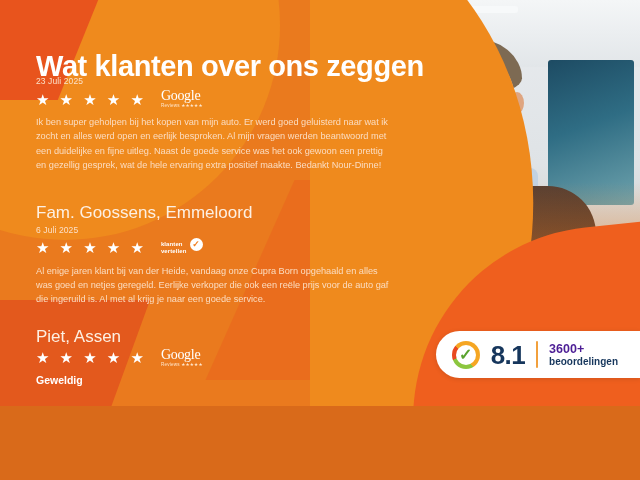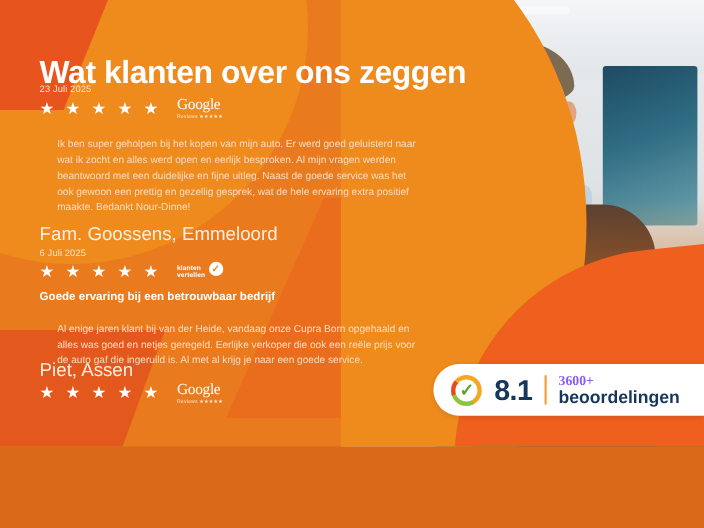--- a/index.html
+++ b/index.html
@@ -297,21 +297,21 @@
   .rv-title {
     font-size: 10.5px;
     font-weight: 700;
     color: #ffffff;
     margin: 0 0 3px 0;
   }
   .rv-body {
     font-size: 9.2px;
     line-height: 1.55;
     color: #fbdcc0;
-    margin: 16px;
+    margin: 0;
     max-width: 358px;
   }
 
   
   .rating-pill {
     position: absolute;
     right: 0; bottom: 28px;
     height: 47px;
     display: flex;
     align-items: center;
@@ -341,22 +341,22 @@
     color: #5aa32e; font-size: 16px; font-weight: 700;
   }
   .rating-score {
     font-size: 26px; font-weight: 700; color: #16365c;
     letter-spacing: -.6px; line-height: 1;
   }
   .rating-div {
     width: 2px; height: 27px; background: #f2a03c; border-radius: 1px;
   }
   .rating-right { display: flex; flex-direction: column; line-height: 1.12; }
-  .rating-count { font-size: 12.5px; font-weight: 700; color: #8b5cf6; font-family: Liberation Serif, serif; }
-  .rating-word  { font-size: 16px; font-weight: 700; color: #16365c; }
+  .rating-count { font-size: 12.5px; font-weight: 700; color: #4c1d95; }
+  .rating-word  { font-size: 10px; font-weight: 700; color: #16365c; }
 </style>
 </head>
 <body>
 
 <div class="banner">
 
   <div class="bg-base"></div>
   <div class="bg-blob-topleft"></div>
   <div class="bg-wedge-topleft"></div>
   <div class="bg-wedge-bottomleft"></div>
@@ -431,33 +431,33 @@
       <div class="rv-meta">
         <div class="stars">★ ★ ★ ★ ★</div>
         <div class="src-kv">
           <div class="kv-text">
             <span class="kv-l1">klanten</span>
             <span class="kv-l2">vertellen</span>
           </div>
           <div class="kv-check">✓</div>
         </div>
       </div>
-      <div class="rv-title">Goede ervaring bij een betrouwbaar bedrijf</div>
       <p class="rv-body">Al enige jaren klant bij van der Heide, vandaag onze Cupra Born opgehaald en alles was goed en netjes geregeld. Eerlijke verkoper die ook een reële prijs voor de auto gaf die ingeruild is. Al met al krijg je naar een goede service.</p>
     </div>
 
     <div class="review review-3">
       <div class="rv-name">Piet, Assen</div>
       <div class="rv-meta">
         <div class="stars">★ ★ ★ ★ ★</div>
         <div class="src-google">
           <span class="g-word">Google</span>
           <span class="g-sub">Reviews ★★★★★</span>
         </div>
       </div>
+      <div class="rv-title">Geweldig</div>
     </div>
   </div>
 
   <div class="rating-pill">
     <div class="kiyoh-mark">
       <div class="kiyoh-ring"></div>
       <div class="kiyoh-hole"></div>
       <div class="kiyoh-tick">✓</div>
     </div>
     <div class="rating-score">8.1</div>

